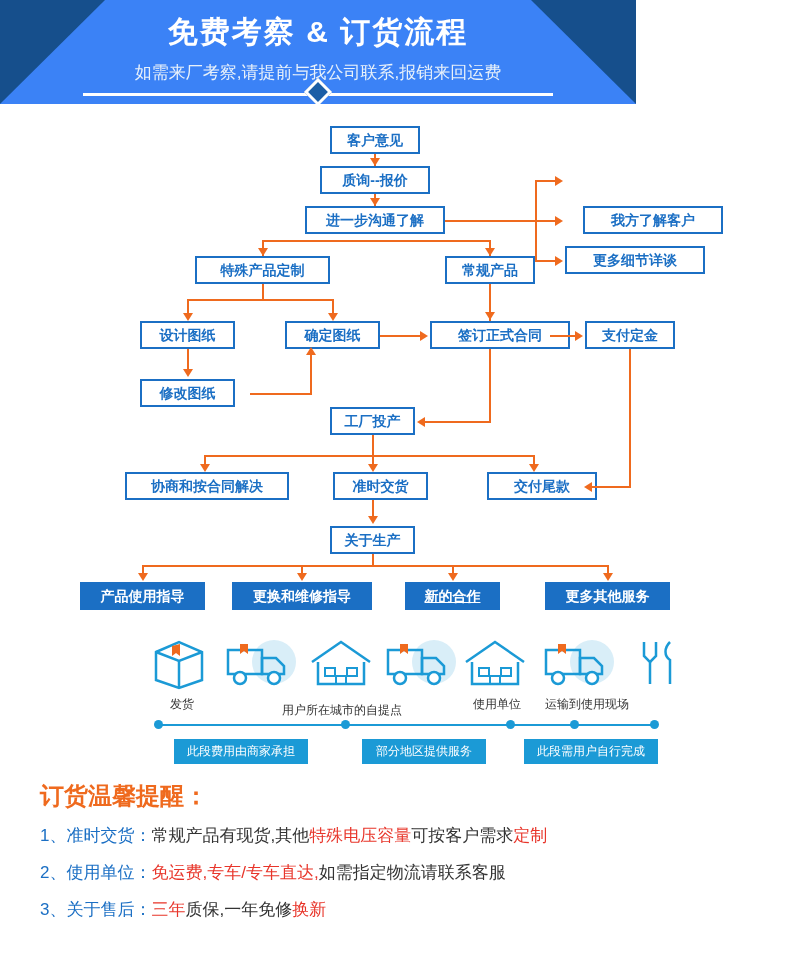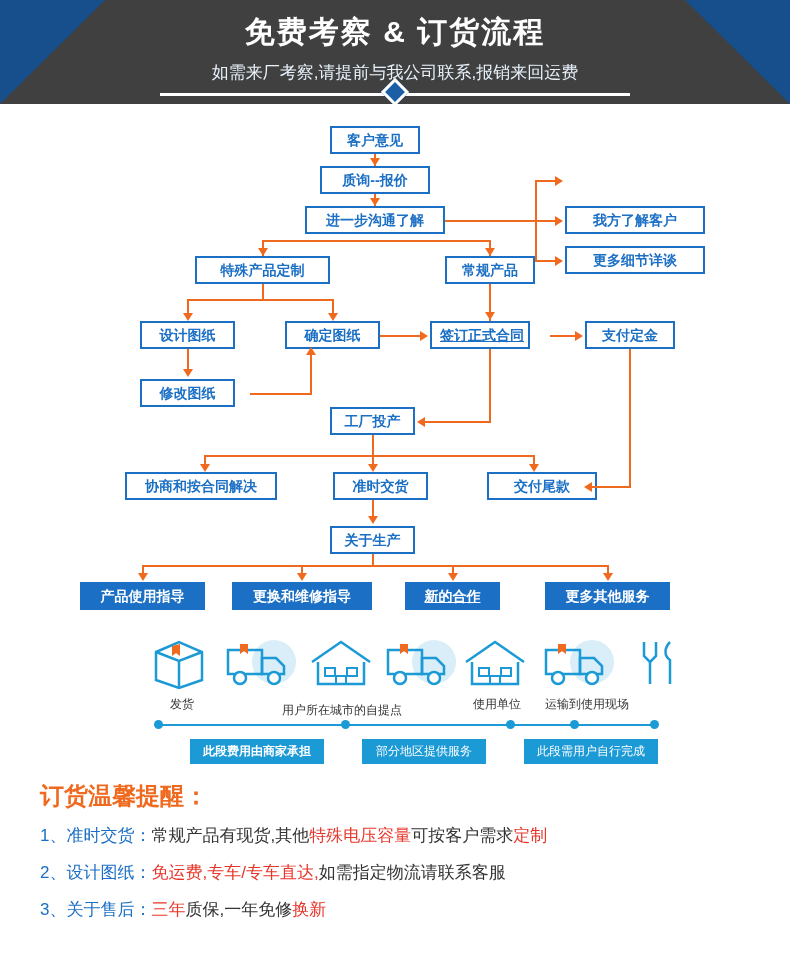--- a/index.html
+++ b/index.html
@@ -7,22 +7,22 @@
     width: 790px; height: 964px;
     font-family: "Liberation Sans", "DejaVu Sans", sans-serif;
     background: #ffffff;
     overflow: hidden;
     position: relative;
   }
 
   
   .header {
     position: relative;
-    width: 790px; height: 104px;
-    background: #404040;
+    width: 636px; height: 104px;
+    background: #3b82f6;
     overflow: hidden;
   }
   .header .corner-tl {
     position:absolute; left:0; top:0;
     width: 0; height: 0;
     border-top: 104px solid #164f8c;
     border-right: 105px solid transparent;
   }
   .header .corner-tr {
     position:absolute; right:0; top:0;
@@ -189,35 +189,35 @@
   <div class="header-underline"></div>
   <div class="header-diamond"></div>
 </div>
 
 <div class="flow">
 
   <div class="node" style="left:330px; top:22px; width:90px;">客户意见</div>
   <div class="node" style="left:320px; top:62px; width:110px;">质询--报价</div>
   <div class="node" style="left:305px; top:102px; width:140px;">进一步沟通了解</div>
 
-  <div class="node" style="left:565px; top:102px; width:140px;">我方了解客户</div>
+  <div class="node" style="left:583px; top:102px; width:140px;">我方了解客户</div>
   <div class="node" style="left:565px; top:142px; width:140px;">更多细节详谈</div>
 
   <div class="node" style="left:195px; top:152px; width:135px;">特殊产品定制</div>
   <div class="node" style="left:445px; top:152px; width:90px;">常规产品</div>
 
   <div class="node" style="left:140px; top:217px; width:95px;">设计图纸</div>
   <div class="node" style="left:285px; top:217px; width:95px;">确定图纸</div>
-  <div class="node" style="left:430px; top:217px; width:100px;text-decoration:underline;">签订正式合同</div>
+  <div class="node" style="left:430px; top:217px; width:140px;">签订正式合同</div>
   <div class="node" style="left:585px; top:217px; width:90px;">支付定金</div>
 
   <div class="node" style="left:140px; top:275px; width:95px;">修改图纸</div>
   <div class="node" style="left:330px; top:303px; width:85px;">工厂投产</div>
 
-  <div class="node" style="left:125px; top:368px; width:152px;">协商和按合同解决</div>
+  <div class="node" style="left:125px; top:368px; width:164px;">协商和按合同解决</div>
   <div class="node" style="left:325px; top:368px; width:95px;margin-left:8px;">准时交货</div>
   <div class="node" style="left:487px; top:368px; width:110px;">交付尾款</div>
 
   <div class="node" style="left:330px; top:422px; width:85px;">关于生产</div>
 
   <div class="node filled" style="left:80px;  top:478px; width:125px;">产品使用指导</div>
   <div class="node filled" style="left:232px; top:478px; width:140px;">更换和维修指导</div>
   <div class="node filled" style="left:405px; top:478px; width:95px;text-decoration:underline;">新的合作</div>
   <div class="node filled" style="left:545px; top:478px; width:125px;">更多其他服务</div>
 
@@ -374,32 +374,32 @@
   <div class="dl-label" style="left:452px; top:72px; width:90px;">使用单位</div>
   <div class="dl-label" style="left:527px; top:72px; width:120px;">运输到使用现场</div>
 
   <div class="dl-line" style="left:158px; top:100px; width:498px;"></div>
   <div class="dl-dot" style="left:154px; top:96px;"></div>
   <div class="dl-dot" style="left:341px; top:96px;"></div>
   <div class="dl-dot" style="left:506px; top:96px;"></div>
   <div class="dl-dot" style="left:570px; top:96px;"></div>
   <div class="dl-dot" style="left:650px; top:96px;"></div>
 
-  <div class="dl-tag" style="left:190px; top:115px; width:118px;font-weight:bold;">此段费用由商家承担</div>
+  <div class="dl-tag" style="left:174px; top:115px; width:118px;">此段费用由商家承担</div>
   <div class="dl-tag" style="left:362px; top:115px; width:108px;">部分地区提供服务</div>
   <div class="dl-tag" style="left:524px; top:115px; width:118px;">此段需用户自行完成</div>
 </div>
 
 <div class="notes">
   <div class="notes-title">订货温馨提醒：</div>
 
   <div class="note-row">
     <span class="blue">1、</span><span class="blue">准时交货：</span><span class="dark">常规产品有现货,其他</span><span class="red">特殊电压容量</span><span class="dark">可按客户需求</span><span class="red">定制</span>
   </div>
 
   <div class="note-row">
-    <span class="blue">2、</span><span class="blue">设计图纸：</span><span class="red">免运费,专车/专车直达,</span><span class="dark">如需指定物流请联系客服</span>
+    <span class="blue">2、</span><span class="blue">使用单位：</span><span class="red">免运费,专车/专车直达,</span><span class="dark">如需指定物流请联系客服</span>
   </div>
 
   <div class="note-row">
     <span class="blue">3、</span><span class="blue">关于售后：</span><span class="red">三年</span><span class="dark">质保,一年免修</span><span class="red">换新</span>
   </div>
 </div>
 
 </body></html>

